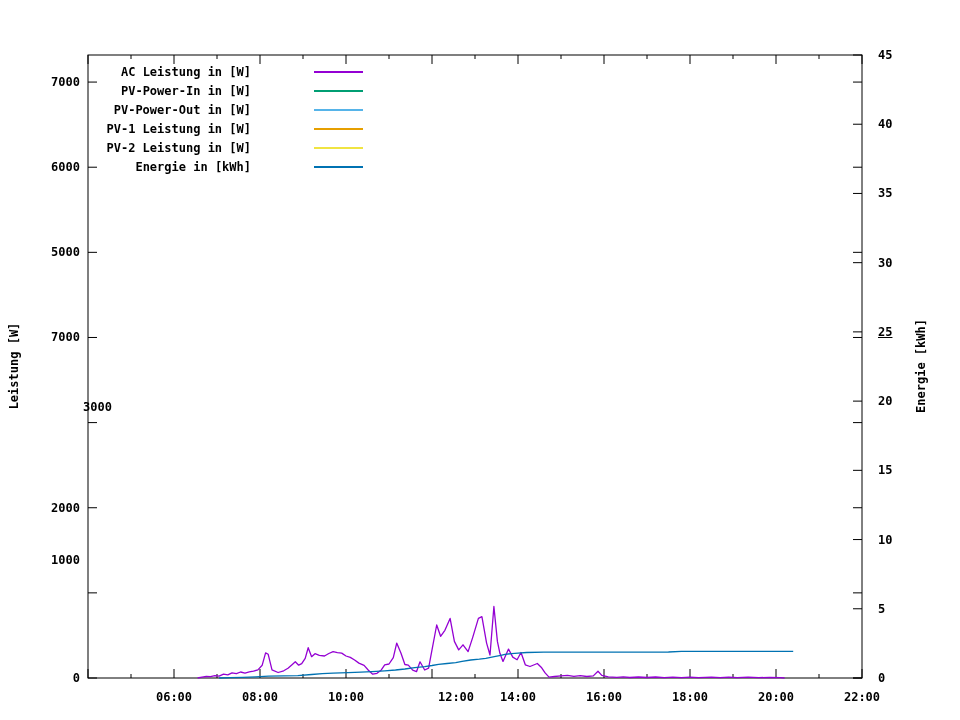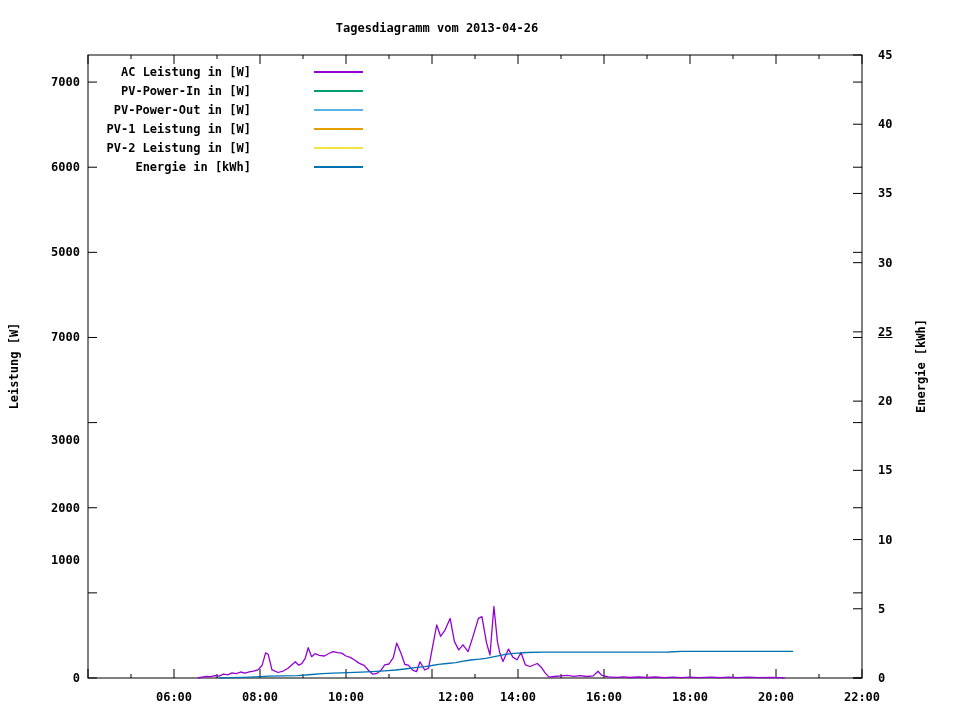--- a/index.html
+++ b/index.html
@@ -18,21 +18,20 @@
   .ticklabel.yr{left:878px;width:70px;text-align:left;}
   .ticklabel.xb{width:60px;text-align:center;top:689px;}
   .legend-row{position:absolute;height:16px;}
   .legend-label{position:absolute;left:60px;width:191px;text-align:right;top:-8px;line-height:16px;white-space:nowrap;}
   .legend-line{position:absolute;left:314px;width:49px;height:2px;top:-1px;}
 </style>
 </head>
 <body>
 
 <div class="chart">
-  <div class="title">Tagesdiagramm vom 2013-04-26</div>
   <div class="ylabel left">Leistung [W]</div>
   <div class="ylabel right">Energie [kWh]</div>
   <svg id="plot" width="960" height="720" viewBox="0 0 960 720">
       <rect x="88" y="55" width="774" height="623" fill="none" stroke="#000000" stroke-width="1"></rect>
       <line x1="88" y1="678" x2="97" y2="678" stroke="#000000" stroke-width="1"></line>
       <line x1="862" y1="678" x2="853" y2="678" stroke="#000000" stroke-width="1"></line>
       <line x1="88" y1="592.8674501229845" x2="97" y2="592.8674501229845" stroke="#000000" stroke-width="1"></line>
       <line x1="862" y1="592.8674501229845" x2="853" y2="592.8674501229845" stroke="#000000" stroke-width="1"></line>
       <line x1="88" y1="507.73490024596884" x2="97" y2="507.73490024596884" stroke="#000000" stroke-width="1"></line>
       <line x1="862" y1="507.73490024596884" x2="853" y2="507.73490024596884" stroke="#000000" stroke-width="1"></line>
@@ -94,21 +93,21 @@
       <line x1="819" y1="55" x2="819" y2="59" stroke="#000000" stroke-width="1"></line>
       <line x1="862" y1="678" x2="862" y2="669" stroke="#000000" stroke-width="1"></line>
       <line x1="862" y1="55" x2="862" y2="64" stroke="#000000" stroke-width="1"></line>
       <polyline points="197.6,678.0 202.0,677.1 206.3,676.5 210.5,676.7 214.9,675.6 219.1,676.1 223.5,674.2 227.8,674.8 232.0,672.9 236.4,673.6 240.6,672.0 245.0,673.1 249.3,671.9 253.5,671.2 257.9,669.9 262.2,665.2 265.6,652.9 268.2,654.3 272.0,669.9 278.1,672.5 283.7,670.8 288.0,668.2 292.3,664.4 295.3,661.7 298.7,665.2 301.7,663.7 305.2,658.4 308.2,647.7 311.6,656.7 315.0,653.7 319.3,655.4 324.5,656.0 328.8,653.5 333.1,651.6 337.4,652.6 341.7,653.1 346.0,656.0 350.3,657.4 354.6,660.0 358.9,663.1 364.1,665.4 368.4,670.2 372.7,674.2 377.0,673.3 381.3,669.9 384.7,664.8 389.0,664.0 393.3,657.6 396.7,643.1 401.0,653.3 404.9,664.5 408.3,665.1 412.7,670.2 416.5,671.7 420.0,661.8 424.7,670.0 428.6,668.2 432.0,649.9 436.7,625.0 440.6,636.3 444.9,630.3 450.1,618.4 454.4,641.4 458.7,649.9 463.0,644.8 468.1,651.6 472.8,637.1 478.4,618.4 481.9,616.7 486.6,643.1 490.0,655.0 493.9,606.5 497.4,641.4 499.9,653.3 503.0,661.4 508.5,649.1 512.8,657.1 517.1,659.7 521.0,652.5 525.3,664.8 530.0,666.5 537.3,663.5 541.7,667.8 545.1,672.9 549.0,677.1 554.5,676.5 561.0,675.8 567.5,675.3 573.9,676.3 580.3,675.6 586.8,676.5 593.3,675.9 598.0,671.2 601.8,675.4 608.3,676.8 616.9,677.3 623.3,676.8 629.8,677.5 638.4,677.0 647.0,677.5 655.6,677.0 664.2,677.6 672.8,677.1 681.4,677.7 690.0,677.1 698.6,677.7 711.5,677.1 720.1,677.7 728.7,677.1 737.3,677.7 748.1,677.2 758.8,677.7 769.6,677.3 780.3,677.7 784.6,678.0" fill="none" stroke="#9400d3" stroke-width="1.3" stroke-linejoin="round"></polyline>
       <polyline points="219.1,678.0 229.9,677.7 242.8,677.3 255.7,676.8 268.6,676.2 283.7,675.9 297.8,675.6 311.6,674.5 322.3,673.7 333.1,673.2 348.2,672.7 361.0,672.2 371.8,671.6 384.7,670.8 395.5,670.0 404.9,669.0 414.8,667.6 424.7,666.6 432.0,665.5 438.5,664.3 447.0,663.5 455.7,662.6 462.1,661.4 470.7,660.0 479.3,659.2 485.8,658.3 494.3,656.7 500.8,655.4 505.1,654.3 511.5,653.6 518.0,653.1 526.6,652.5 543.8,652.2 582.5,652.1 625.5,652.1 668.5,652.0 681.4,651.4 711.5,651.4 754.5,651.4 793.2,651.4" fill="none" stroke="#0072b2" stroke-width="1.3" stroke-linejoin="round"></polyline>
     </svg>
   <div id="ticklabels">
       <div class="ticklabel yl" style="top: 670px;">0</div>
       <div class="ticklabel yl" style="top: 552px;">1000</div>
       <div class="ticklabel yl" style="top: 499.735px;">2000</div>
-      <div class="ticklabel yl" style="top: 432px;">3000</div>
+      <div class="ticklabel yl" style="top: 399px; padding-left: 32px;">3000</div>
       <div class="ticklabel yl" style="top: 329.47px;">7000</div>
       <div class="ticklabel yl" style="top: 244.337px;">5000</div>
       <div class="ticklabel yl" style="top: 159.205px;">6000</div>
       <div class="ticklabel yl" style="top: 74.0722px;">7000</div>
       <div class="ticklabel yr" style="top: 670px;">0</div>
       <div class="ticklabel yr" style="top: 600.778px;">5</div>
       <div class="ticklabel yr" style="top: 531.556px;">10</div>
       <div class="ticklabel yr" style="top: 462.333px;">15</div>
       <div class="ticklabel yr" style="top: 393.111px;">20</div>
       <div class="ticklabel yr" style="top: 323.889px; text-decoration: underline;">25</div>

